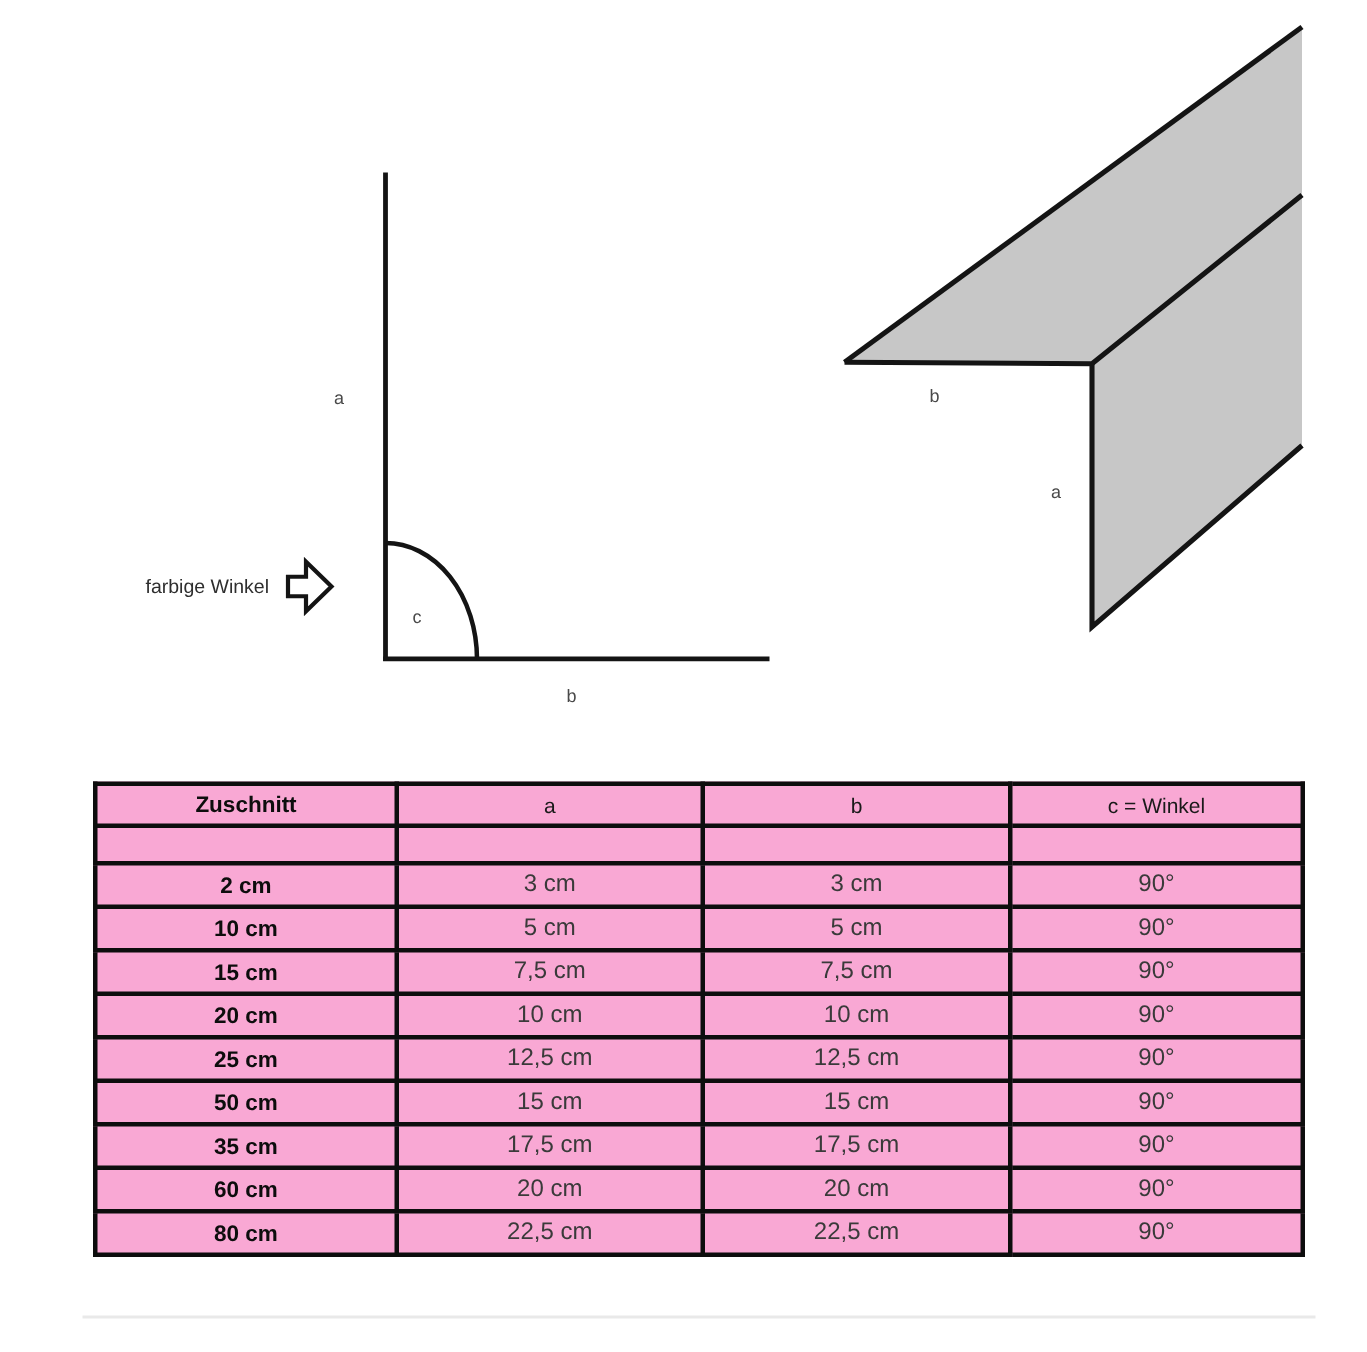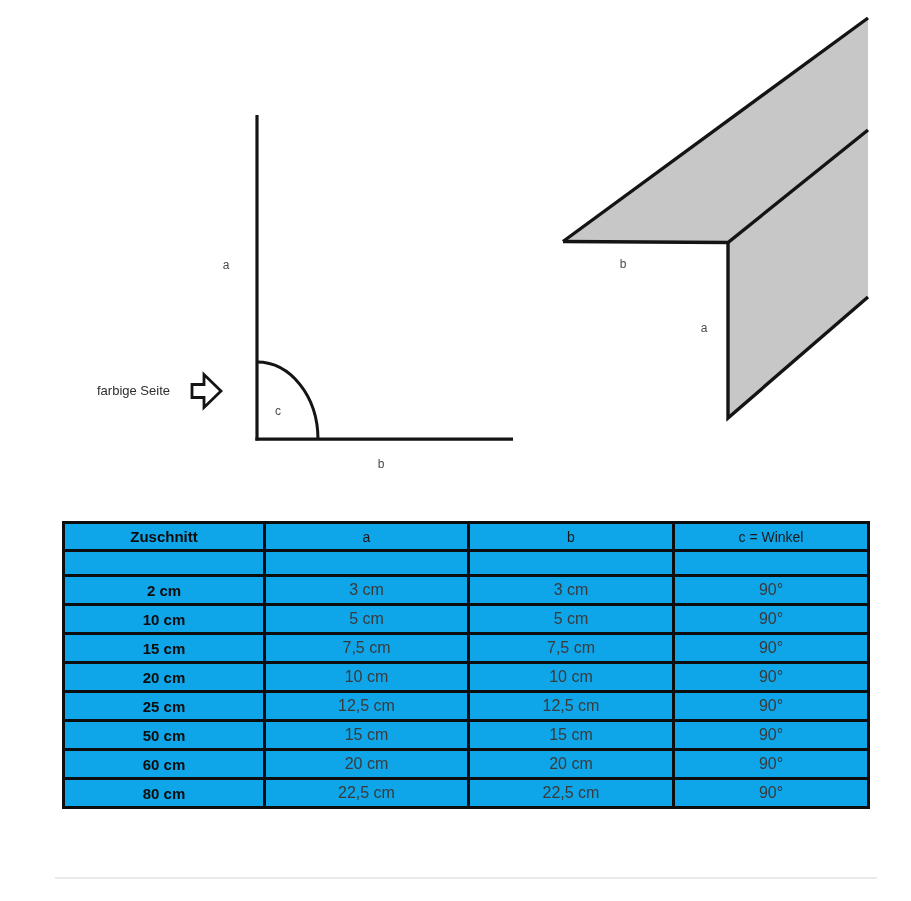--- a/index.html
+++ b/index.html
@@ -32,21 +32,21 @@
     line-height: 14px;
     white-space: nowrap;
   }
 
   
   .dim-table-wrap { position: absolute; left: 62px; top: 521px; }
   table.dim {
     border-collapse: collapse;
     table-layout: fixed;
     width: 805px;
-    background: #0ea5e9;
+    background: #f9a8d4;
   }
   table.dim th, table.dim td {
     border: 3px solid #0d0d0d;
     text-align: center;
     vertical-align: middle;
     padding: 0;
     overflow: hidden;
   }
   table.dim thead th {
     height: 25px;
@@ -98,21 +98,21 @@
       <polygon points="728,242.5 868,130 868,297 728,418" stroke="none" fill="#c7c7c7"></polygon>
       <path class="ink" d="M 563 241.5 L 868 18" stroke-width="3.4"></path>
       <path class="ink" d="M 868 130 L 728 242.5 L 563 241.5" stroke-width="3.4"></path>
       <path class="ink" d="M 728 242.5 L 728 418 L 868 297" stroke-width="3.4"></path>
     </g>
   </svg>
 
   <span class="lbl" style="left:226px; top:265px;">a</span>
   <span class="lbl" style="left:278px; top:411px;">c</span>
   <span class="lbl" style="left:381px; top:464px;">b</span>
-  <span class="colored-side-text">farbige Seite</span>
+  <span class="colored-side-text">farbige Winkel</span>
 
   <span class="lbl" style="left:623px; top:264px;">b</span>
   <span class="lbl" style="left:704px; top:328px;">a</span>
 
   <div class="dim-table-wrap">
     <table class="dim">
       <colgroup>
         <col style="width:201px">
           <col style="width:204px">
           <col style="width:205px">
@@ -163,20 +163,26 @@
           <td>12,5 cm</td>
           <td>90°</td>
         </tr>
         <tr>
           <td class="first">50 cm</td>
           <td>15 cm</td>
           <td>15 cm</td>
           <td>90°</td>
         </tr>
         <tr>
+          <td class="first">35 cm</td>
+          <td>17,5 cm</td>
+          <td>17,5 cm</td>
+          <td>90°</td>
+        </tr>
+        <tr>
           <td class="first">60 cm</td>
           <td>20 cm</td>
           <td>20 cm</td>
           <td>90°</td>
         </tr>
         <tr>
           <td class="first">80 cm</td>
           <td>22,5 cm</td>
           <td>22,5 cm</td>
           <td>90°</td>

